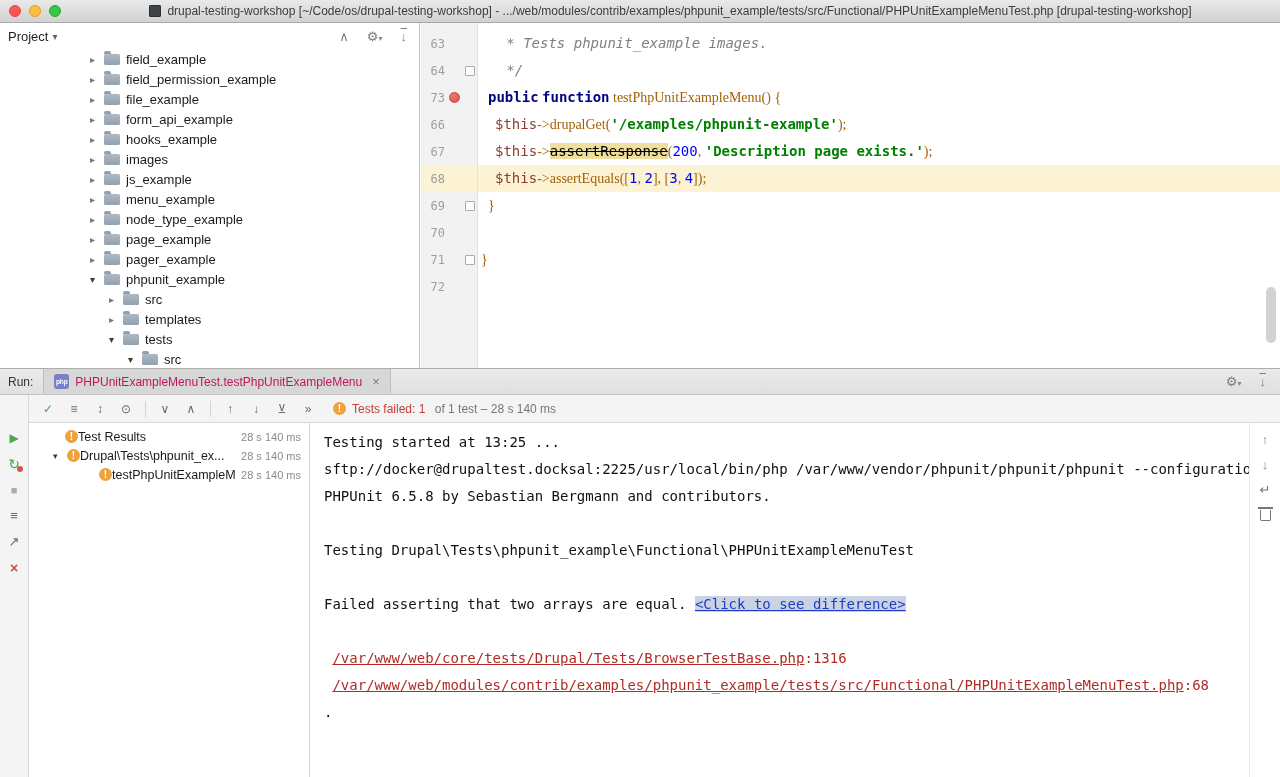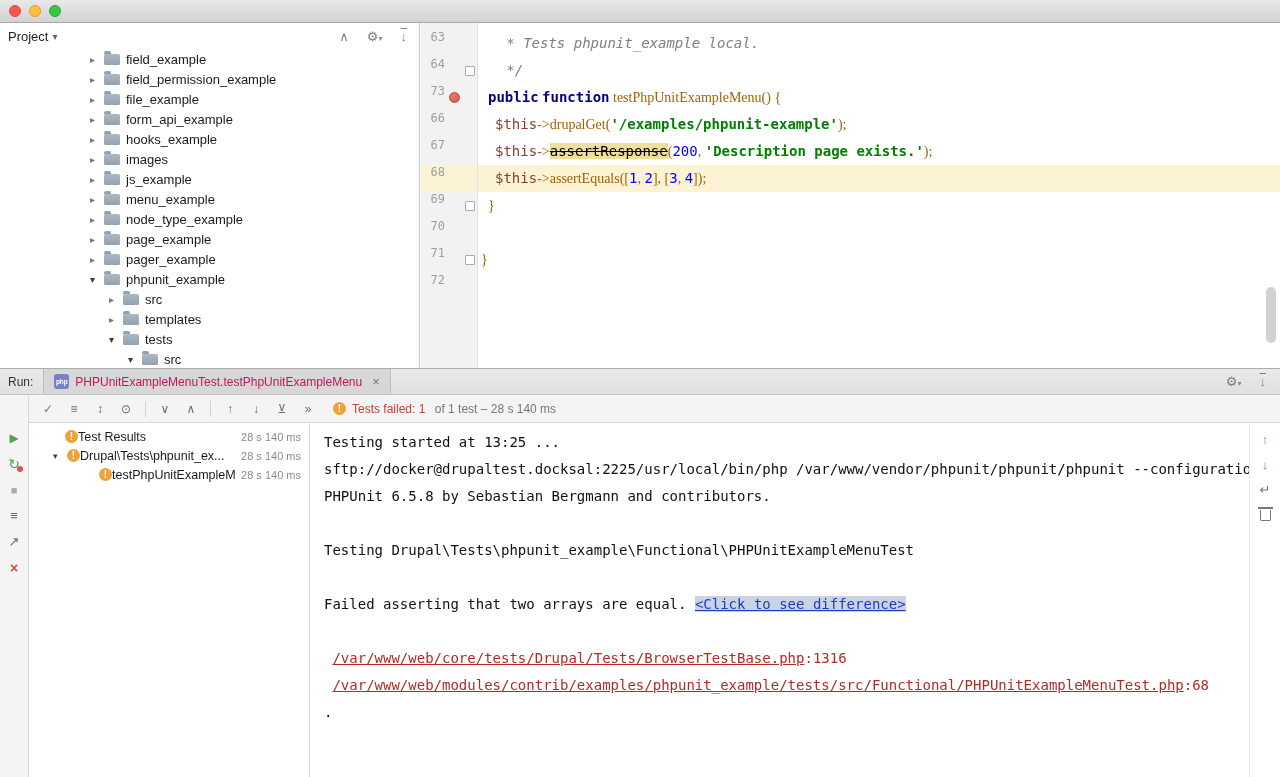--- a/index.html
+++ b/index.html
@@ -31,21 +31,21 @@
   .folder-icon{width:16px;height:11px;background:linear-gradient(#ADB9C4,#93A1AE);border-radius:1.5px;position:relative;margin:1px 6px 0 0;flex-shrink:0;}
   .folder-icon::before{content:"";position:absolute;top:-3px;left:0;width:7px;height:3px;background:#93A1AE;border-radius:2px 2px 0 0;}
   .pt-label{overflow:hidden;text-align:center;}
 
   
   #editor{position:absolute;top:23px;left:421px;right:0;height:345px;background:#fff;overflow:hidden;}
   #editor-lines{display:flex;flex-direction:column;height:100%;}
   .ed-row{display:flex;height:27px;flex-shrink:0;}
   .ed-row.spacer{height:7px;}
   .ed-row.filler{flex:1;height:auto;}
-  .ed-gutter{width:56px;flex-shrink:0;background:#F2F2F2;border-right:1px solid #E0E0E0;display:flex;}
+  .ed-gutter{width:56px;flex-shrink:0;background:#F2F2F2;border-right:1px solid #E0E0E0;display:flex;align-items:center;}
   .ed-num{width:24px;text-align:right;font-family:"DejaVu Sans Mono",monospace;font-size:12px;color:#9E9E9E;}
   .ed-gslot{width:18px;display:flex;align-items:center;justify-content:center;}
   .ed-fslot{width:13px;display:flex;align-items:center;justify-content:center;}
   .bp{width:11px;height:11px;border-radius:50%;background:radial-gradient(circle at 35% 30%,#EA7A72,#D9534C);border:1px solid #BE463F;box-sizing:border-box;}
   .fold{width:8px;height:8px;border:1px solid #ABABAB;border-radius:1px;background:#FDFDFD;}
   .ed-code{flex:1;font-family:"DejaVu Sans Mono",monospace;font-size:14px;line-height:27px;white-space:pre;color:#000;padding-left:3px;overflow:hidden;}
   .ed-row.hl .ed-gutter,.ed-row.hl .ed-code{background:#FBF3D3;}
   .tok-plain{color:#a16207;font-family:Liberation Serif, serif;}
   .tok-comment{color:#808080;font-style:italic;}
   .tok-keyword{color:#000080;font-weight:bold;}
@@ -110,20 +110,24 @@
 <body>
 
 <div id="app">
 
   <div id="titlebar">
     <div class="traffic">
       <span class="tl red"></span>
       <span class="tl yellow"></span>
       <span class="tl green"></span>
     </div>
+    <div class="title-wrap">
+      <span class="proxy-icon"></span>
+      <span class="title-text">drupal-testing-workshop [~/Code/os/drupal-testing-workshop] - .../web/modules/contrib/examples/phpunit_example/tests/src/Functional/PHPUnitExampleMenuTest.php [drupal-testing-workshop]</span>
+    </div>
   </div>
 
   <div id="project-panel">
     <div class="pp-header">
       <span class="pp-title">Project</span>
       <span class="pp-caret">▾</span>
       <span class="pp-icons">
         <span>∧</span>
         <span><span>⚙</span><span class="mini">▾</span></span>
         <span class="hidebtn">↓</span>
@@ -218,21 +222,21 @@
         <div class="ed-row spacer">
           <div class="ed-gutter"></div>
           <div class="ed-code"></div>
         </div>
         <div class="ed-row">
           <div class="ed-gutter">
             <span class="ed-num">63</span>
             <span class="ed-gslot"></span>
             <span class="ed-fslot"></span>
           </div>
-          <div class="ed-code"><span class="tok-comment">   * Tests phpunit_example local.</span></div>
+          <div class="ed-code"><span class="tok-comment">   * Tests phpunit_example images.</span></div>
         </div>
         <div class="ed-row">
           <div class="ed-gutter">
             <span class="ed-num">64</span>
             <span class="ed-gslot"></span>
             <span class="ed-fslot">
               <span class="fold"></span>
             </span>
           </div>
           <div class="ed-code"><span class="tok-comment">   */</span></div>

